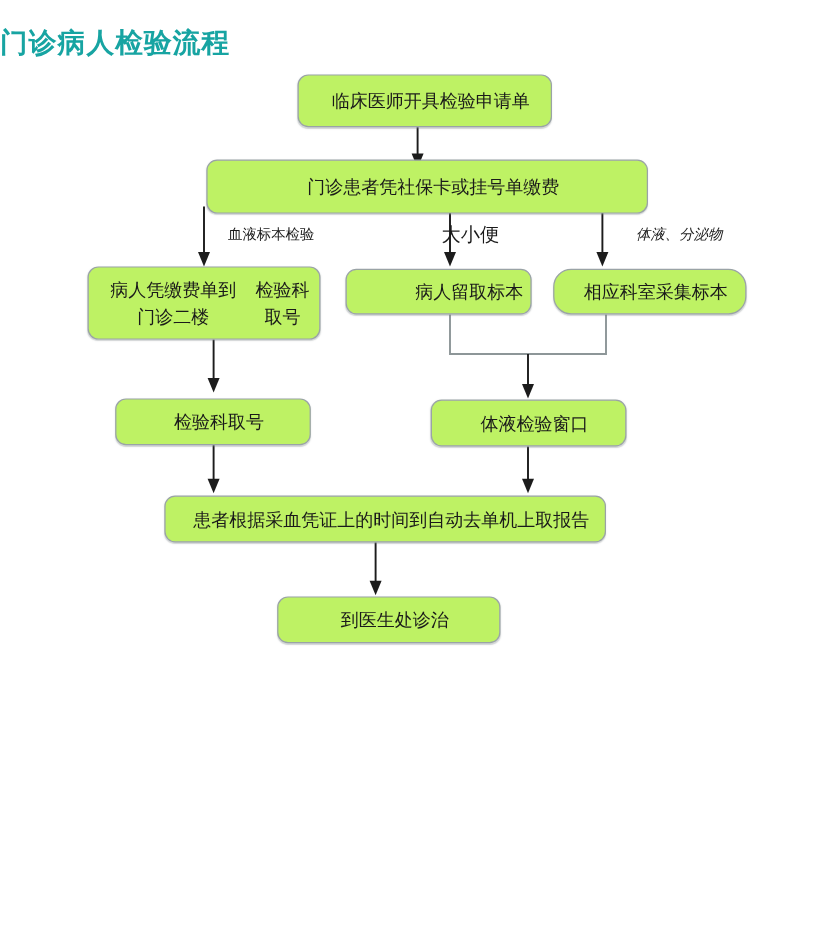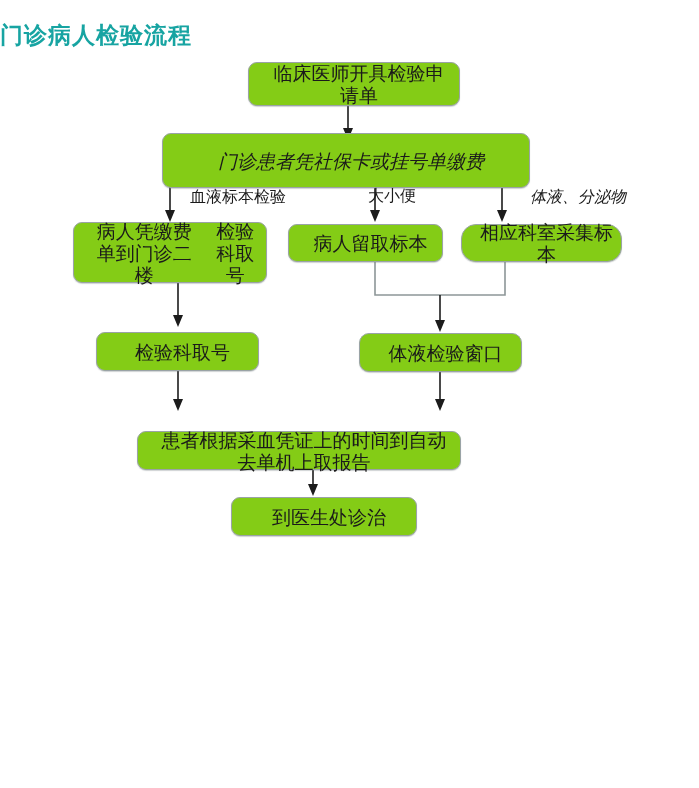--- a/index.html
+++ b/index.html
@@ -25,37 +25,37 @@
     text-align: left;
     font-size: 23px;
     font-weight: bold;
     color: #17a4a2;
     letter-spacing: 1px;
     white-space: nowrap;
   }
   .node {
     position: absolute;
     box-sizing: border-box;
-    background: #84cc16;
+    background: #bef264;
     border: 1px solid #9aa3a6;
     border-radius: 9px;
     color: #1a1a1a;
-    font-size: 19px;
+    font-size: 15px;
     line-height: 22px;
     text-align: center;
     display: flex;
     align-items: center;
     justify-content: center;
     box-shadow: 0 1px 1px rgba(120,130,132,0.35);
     padding-left: 10px;
   }
   .node span { display: block; padding: 0 6px; }
   .edge-label {
     position: absolute;
-    font-size: 16px;
+    font-size: 12px;
     color: #1a1a1a;
     white-space: nowrap;
   }
   svg.wires {
     position: absolute;
     left: 0;
     top: 0;
     width: 699px;
     height: 788px;
     pointer-events: none;
@@ -117,46 +117,46 @@
     <g>
       <path class="line-dark" d="M313,452 L313,489"></path>
       <polygon class="arrowhead-dark" points="313,496 308,484 318,484"></polygon>
     </g>
   </svg>
 
   <div class="node" style="left:248px; top:62px; width:212px; height:44px;">
     <span>临床医师开具检验申请单</span>
   </div>
 
-  <div class="node" style="left:162px; top:133px; width:368px; height:55px;font-style:italic;">
+  <div class="node" style="left:172px; top:133px; width:368px; height:45px;">
     <span>门诊患者凭社保卡或挂号单缴费</span>
   </div>
 
   <div class="node" style="left:73px; top:222px; width:194px; height:61px; flex-direction:row;">
     <span>病人凭缴费单到门诊二楼</span>
     <span>检验科取号</span>
   </div>
 
-  <div class="node" style="left:288px; top:224px; width:155px; height:38px;">
+  <div class="node" style="left:288px; top:224px; width:155px; height:38px;justify-content:flex-end;">
     <span>病人留取标本</span>
   </div>
 
   <div class="node" style="left:461px; top:224px; width:161px; height:38px;border-radius:15px;">
     <span>相应科室采集标本</span>
   </div>
 
   <div class="node" style="left:96px; top:332px; width:163px; height:39px;">
     <span>检验科取号</span>
   </div>
 
-  <div class="node" style="left:359px; top:333px; width:163px; height:39px;border-radius:10px;">
+  <div class="node" style="left:359px; top:333px; width:163px; height:39px;">
     <span>体液检验窗口</span>
   </div>
 
-  <div class="node" style="left:137px; top:431px; width:324px; height:39px;justify-content:center;">
+  <div class="node" style="left:137px; top:413px; width:368px; height:39px;justify-content:center;">
     <span>患者根据采血凭证上的时间到自动去单机上取报告</span>
   </div>
 
   <div class="node" style="left:231px; top:497px; width:186px; height:39px;">
     <span>到医生处诊治</span>
   </div>
 
   <div class="edge-label" style="left:190px; top:187px;">血液标本检验</div>
 
   <div class="edge-label" style="left:368px; top:186px; font-size:16px;">大小便</div>

